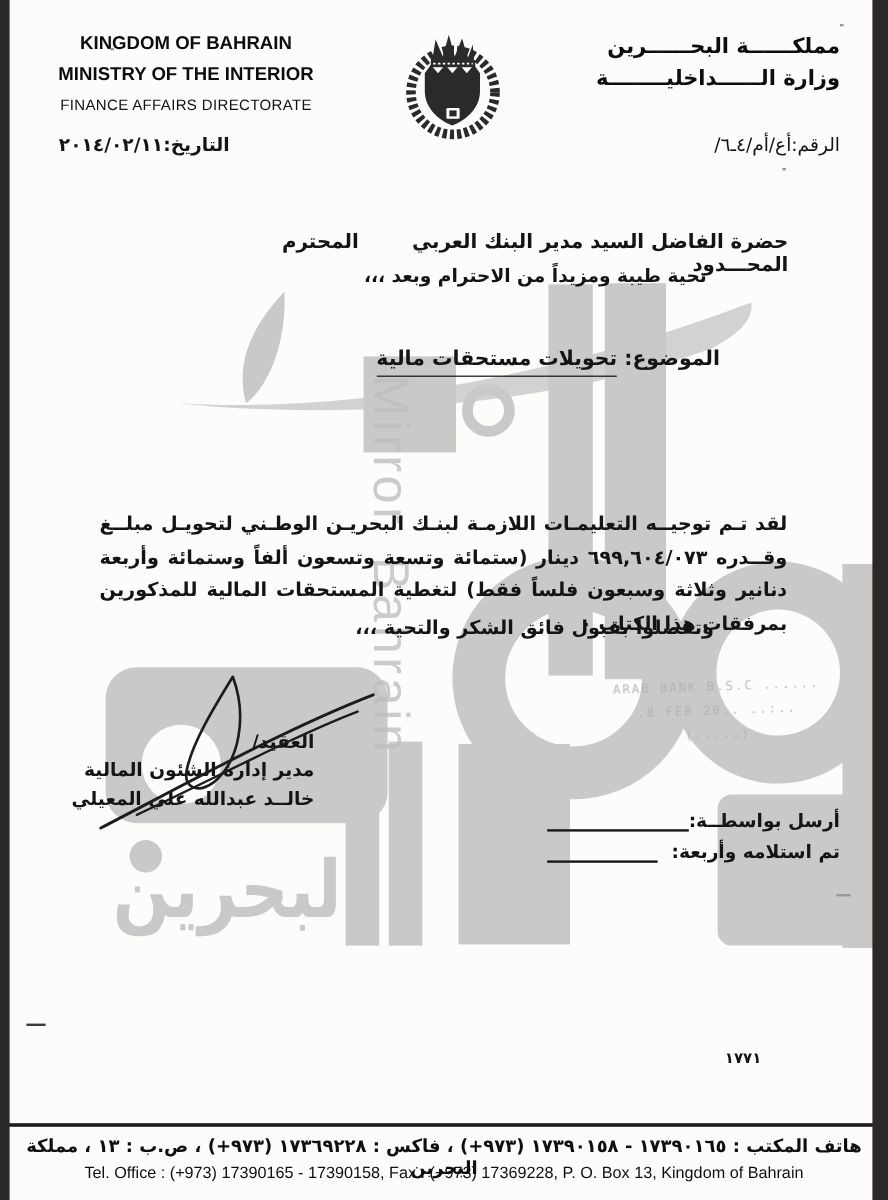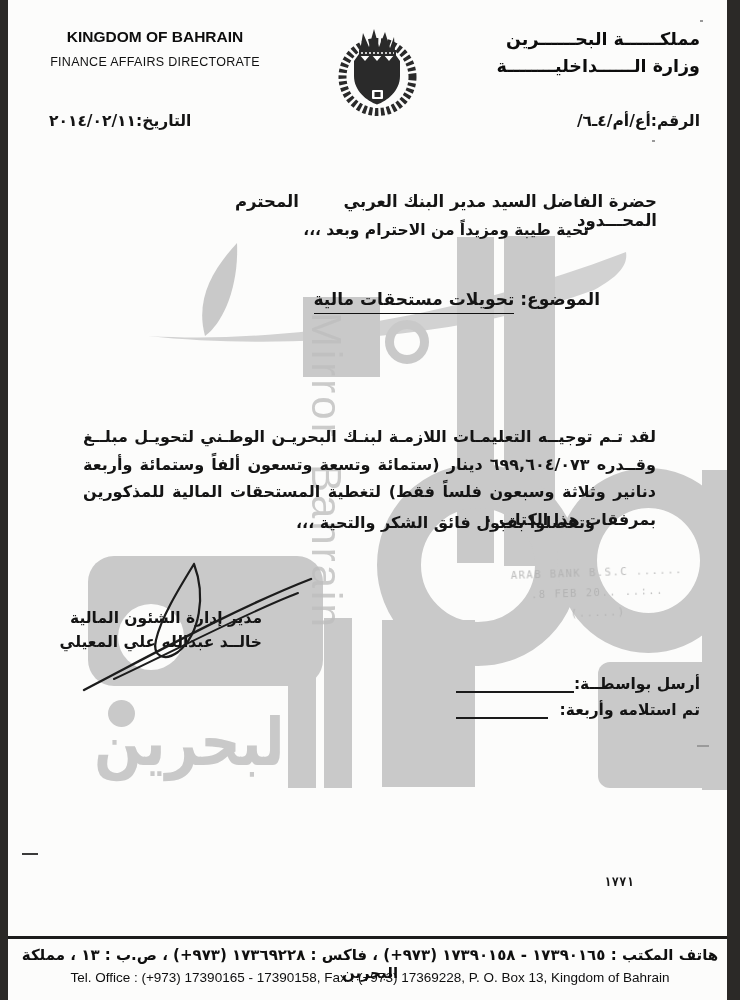--- a/index.html
+++ b/index.html
@@ -29,21 +29,21 @@
 
   
   .hdr-en{left:34px;top:24px;width:242px;text-align:center;z-index:2;
           font-family:"Liberation Sans","DejaVu Sans",sans-serif;}
   .hdr-en .l1,.hdr-en .l2{font-weight:700;font-size:15.5px;line-height:26px;color:#0d0d0d;}
   .hdr-en .l3{font-weight:400;font-size:12.5px;line-height:24px;letter-spacing:.3px;color:#111;}
   .hdr-ar{right:40px;top:26px;width:280px;text-align:right;direction:rtl;z-index:2;
           font-weight:700;font-size:17.5px;line-height:27px;color:#0d0d0d;}
   .date-line{left:46px;top:112px;direction:rtl;z-index:2;font-weight:700;font-size:15.5px;text-align:right;}
   .date-line bdi{padding-inline-start:3px;}
-  .ref-line{right:40px;top:112px;direction:rtl;z-index:2;font-weight:700;font-size:15.5px;}
+  .ref-line{right:40px;top:112px;direction:rtl;z-index:2;font-weight:400;font-size:15.5px;}
   .emblem{left:330px;top:24px;z-index:2;}
 
   
   .addr{top:192px;right:83px;width:422px;display:flex;justify-content:space-between;
         direction:rtl;z-index:2;font-weight:700;font-size:16.5px;}
   .salut{top:221px;right:151px;direction:rtl;z-index:2;font-weight:700;font-size:15.5px;}
   .subject{top:289px;right:140px;direction:rtl;z-index:2;font-weight:700;font-size:17px;}
   .subject .u{border-bottom:1.8px solid #111;padding-bottom:4px;}
   .para{right:84px;width:573px;direction:rtl;text-align:justify;text-align-last:right;
         z-index:2;font-weight:700;font-size:16px;line-height:27.5px;}
@@ -61,21 +61,21 @@
              font-weight:700;font-size:15.5px;line-height:24px;}
   .sig-svg{left:66px;top:546px;z-index:3;}
 
   
   .routing{right:40px;top:667px;direction:rtl;z-index:2;font-weight:700;font-size:15.5px;}
   .routing-row{display:flex;align-items:flex-end;height:26px;justify-content:space-between;}
   .fill-line{display:inline-block;border-bottom:2px solid #1a1a1a;height:15px;}
   .fl-1{width:118px;} .fl-2{width:92px;}
 
   
-  .pagenum{left:604px;top:874px;z-index:2;font-weight:700;font-size:12.5px;direction:rtl;font-family:Liberation Mono, monospace;}
+  .pagenum{left:604px;top:874px;z-index:2;font-weight:700;font-size:12.5px;direction:rtl;}
   .foot-rule{left:0;top:936px;width:740px;height:3px;background:#1c1c1c;z-index:2;}
   .foot-ar{left:0;top:946px;width:740px;text-align:center;direction:rtl;z-index:2;
            font-weight:700;font-size:15px;color:#0f0f0f;}
   .foot-en{left:0;top:970px;width:740px;text-align:center;z-index:2;
            font-family:"Liberation Sans","DejaVu Sans",sans-serif;font-size:13.5px;color:#0f0f0f;}
 </style>
 </head>
 <body>
 
 <div class="page">
@@ -102,20 +102,21 @@
     <div class="wm abs" style="left:598px;top:662px;width:142px;height:126px;border-radius:12px;"></div>
     <div class="wm abs" style="left:108px;top:700px;width:27px;height:27px;border-radius:50%;"></div>
     <div class="wm-en">
       <span>Mirror</span><span class="wm-en-bottom">Bahrain</span>
     </div>
     <div class="wm-ar">البحرين</div>
   </div>
 
   <div class="abs hdr-en">
     <div class="l1">KINGDOM OF BAHRAIN</div>
+    <div class="l2">MINISTRY OF THE INTERIOR</div>
     <div class="l3">FINANCE AFFAIRS DIRECTORATE</div>
   </div>
 
   <svg class="abs emblem" width="95" height="95" viewBox="0 0 95 95">
     <circle cx="47.5" cy="53" r="35" fill="none" stroke="#2a2a2a" stroke-width="8" stroke-dasharray="3.5 2.5"></circle>
     <path d="M30,27 L33,9 L39,23 L44,5 L49,23 L55,8 L60,24 L64,13 L65,27 Z" fill="#2a2a2a"></path>
     <rect x="29" y="26" width="37" height="6" fill="#2a2a2a"></rect>
     <line x1="31" y1="29" x2="64" y2="29" stroke="#ffffff" stroke-width="1.6" stroke-dasharray="2 2"></line>
     <path d="M24,52 L24,37 L29,30 L35,37 L41,30 L47,37 L53,30 L59,37 L65,30 L70,37 L70,52 C70,67 57,77 47,80.5 C37,77 24,67 24,52 Z" fill="#2a2a2a"></path>
     <rect x="42" y="66" width="11" height="9" rx="1" fill="#ffffff"></rect>
@@ -147,20 +148,21 @@
   <div class="abs para p2">لقد تـم توجيــه التعليمـات اللازمـة لبنـك البحريـن الوطـني لتحويـل مبلــغ وقــدره ٦٩٩,٦٠٤/٠٧٣ دينار (ستمائة وتسعة وتسعون ألفاً وستمائة وأربعة دنانير وثلاثة وسبعون فلساً فقط) لتغطية المستحقات المالية للمذكورين بمرفقات هذا الكتاب ٠</div>
   <div class="abs closing">وتفضلوا بقبول فائق الشكر والتحية ،،،</div>
 
   <div class="abs stamp">
     <div>ARAB BANK B.S.C ......</div>
     <div>.8 FEB 20.. ..:..</div>
     <div>(.....)</div>
   </div>
 
   <div class="abs sig-block">
+    <div>العقيد/</div>
     <div>مدير إدارة الشئون المالية</div>
     <div>خالــد عبدالله علي المعيلي</div>
   </div>
   <svg class="abs sig-svg" width="256" height="152" viewBox="0 0 256 152">
     <path d="M128,18 C140,50 134,88 112,106 C98,116 86,110 90,94 C95,72 112,44 128,18" fill="none" stroke="#1c1c1c" stroke-width="2.2" stroke-linecap="round"></path>
     <path d="M18,144 C80,112 170,62 245,33" fill="none" stroke="#1c1c1c" stroke-width="2.4" stroke-linecap="round"></path>
     <path d="M48,133 C110,104 182,66 232,47" fill="none" stroke="#1c1c1c" stroke-width="2" stroke-linecap="round"></path>
   </svg>
 
   <div class="abs routing">

